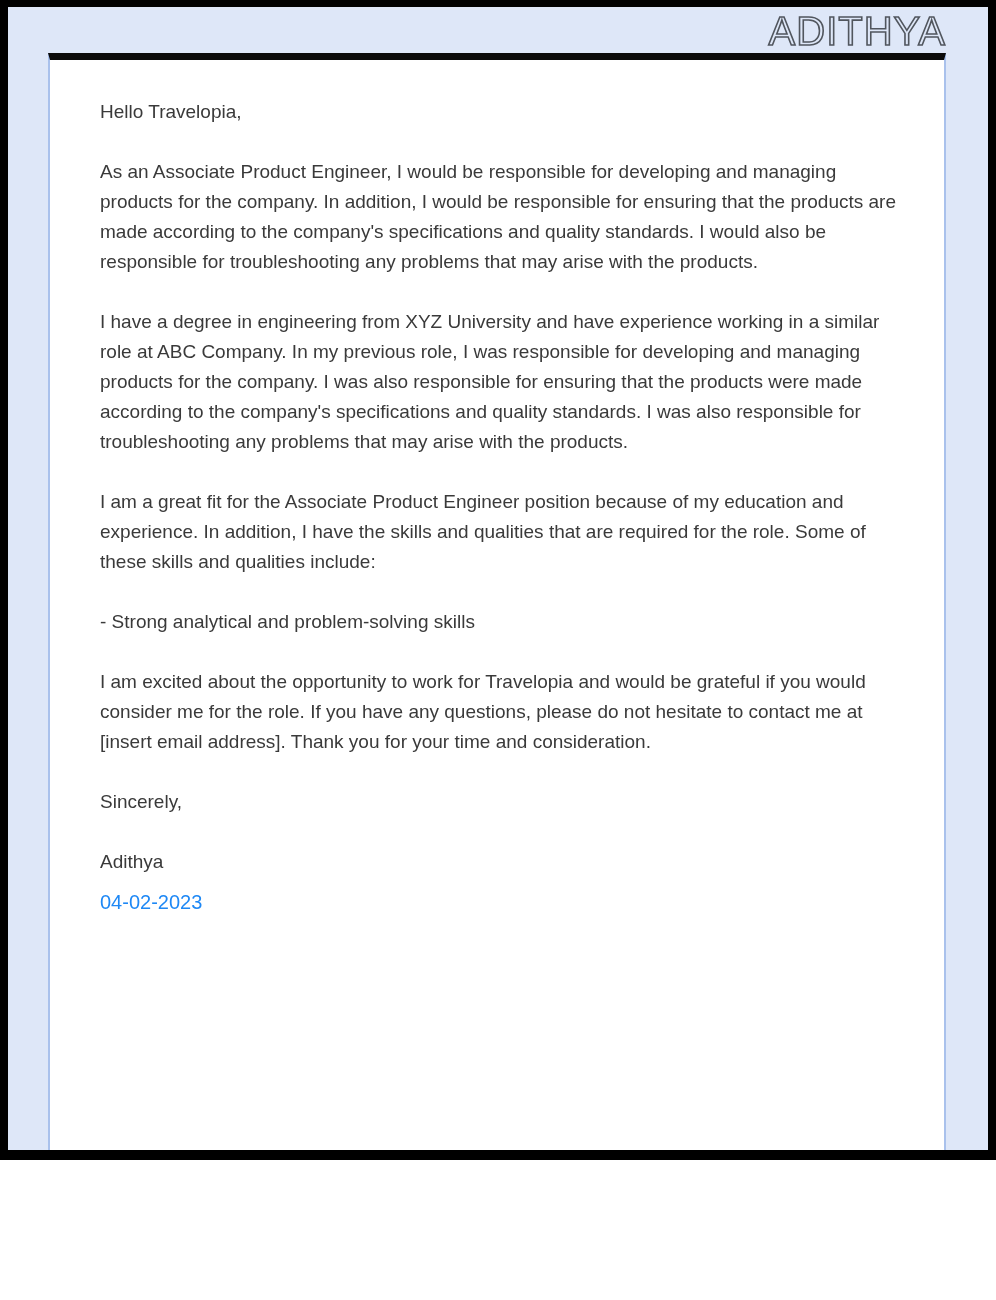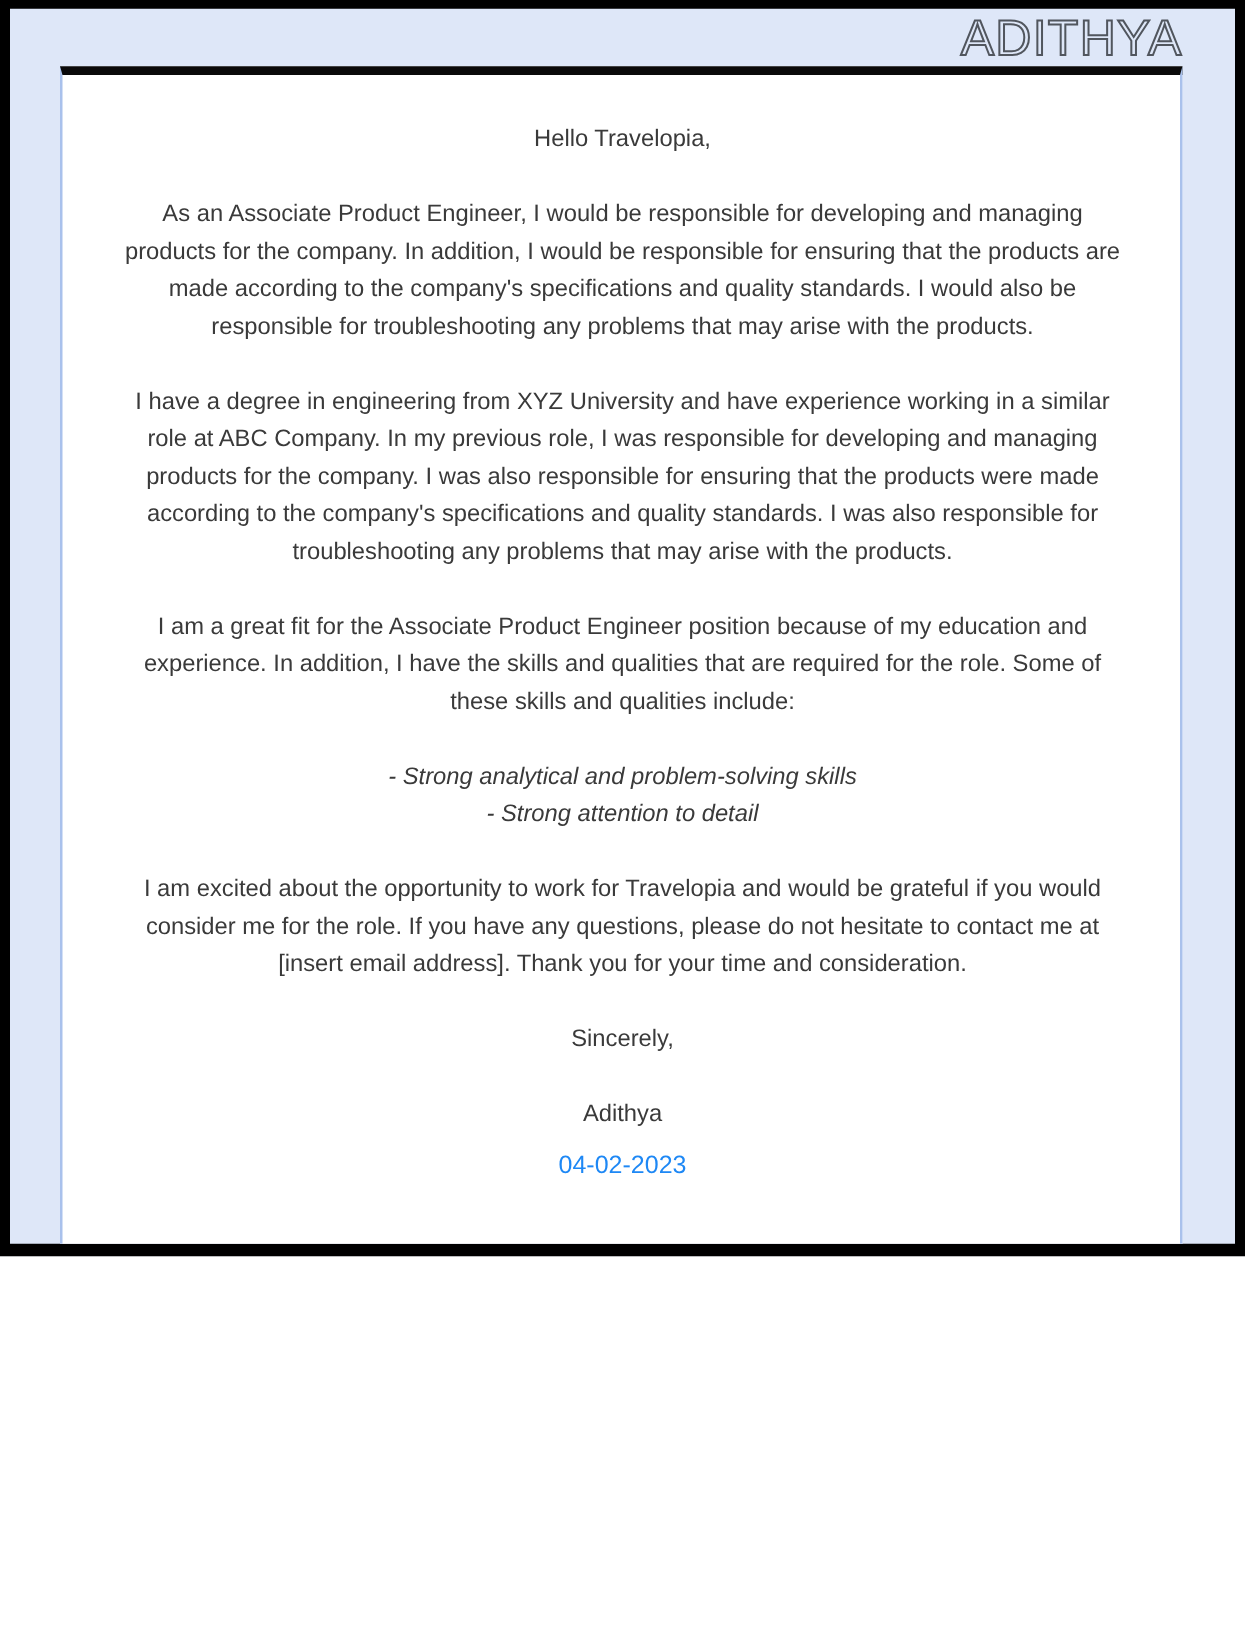--- a/index.html
+++ b/index.html
@@ -7,28 +7,27 @@
     padding: 0;
   }
   body {
     width: 996px;
     height: 1300px;
     font-family: "Liberation Sans", sans-serif;
   }
   .page {
     box-sizing: border-box;
     width: 996px;
-    height: 1005px;
+    height: 1160px;
     background: #dee7f8;
     border-top: 7px solid #000;
     border-left: 8px solid #000;
     border-right: 8px solid #000;
     border-bottom: 10px solid #000;
     overflow: hidden;
-    text-align: center;
   }
   .brand-row {
     box-sizing: border-box;
     width: 898px;
     margin-left: 40px;
     height: 46px;
     display: flex;
     align-items: flex-end;
     justify-content: flex-end;
   }
@@ -60,22 +59,21 @@
     font-size: 19px;
     line-height: 30px;
   }
   .letter-body p {
     margin: 30px 0;
   }
   .letter-body p.greeting {
     margin-top: 0;
   }
   .skills {
-    margin: 30px 16px;
-    font-style: italic;
+    margin: 30px 0;
   }
   .skill-line {
     line-height: 30px;
   }
   .signature-line {
     margin-bottom: 0 !important;
   }
   .date {
     margin-top: 10px;
     font-size: 20px;
@@ -110,21 +108,20 @@
 
 
       <p>As an Associate Product Engineer, I would be responsible for developing and managing products for the company. In addition, I would be responsible for ensuring that the products are made according to the company's specifications and quality standards. I would also be responsible for troubleshooting any problems that may arise with the products.</p>
 
       <p>I have a degree in engineering from XYZ University and have experience working in a similar role at ABC Company. In my previous role, I was responsible for developing and managing products for the company. I was also responsible for ensuring that the products were made according to the company's specifications and quality standards. I was also responsible for troubleshooting any problems that may arise with the products.</p>
 
       <p>I am a great fit for the Associate Product Engineer position because of my education and experience. In addition, I have the skills and qualities that are required for the role. Some of these skills and qualities include:</p>
 
       <div class="skills">
         <div class="skill-line">- Strong analytical and problem-solving skills</div>
-        <div class="skill-line">- Strong attention to detail</div>
       </div>
 
       <p>I am excited about the opportunity to work for Travelopia and would be grateful if you would consider me for the role. If you have any questions, please do not hesitate to contact me at [insert email address]. Thank you for your time and consideration.</p>
 
       <p>Sincerely,</p>
 
       <p class="signature-line">Adithya</p>
 
       <div class="date">04-02-2023</div>
 

